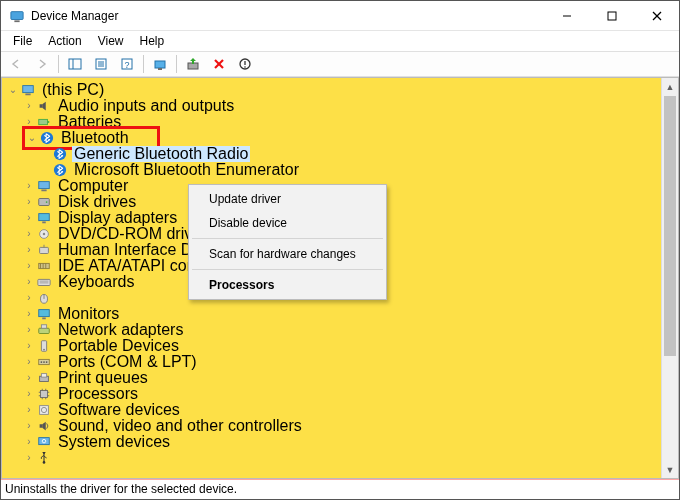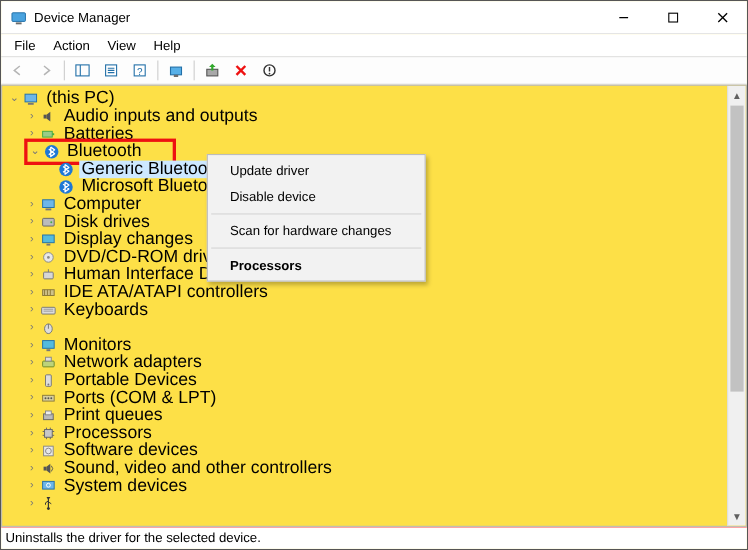--- a/index.html
+++ b/index.html
@@ -118,20 +118,21 @@
   }
   
   .ctx-menu {
     position: absolute;
     border: 1px solid #bcbcbc;
     background: #f2f2f2;
     box-shadow: 2px 3px 4px rgba(0,0,0,0.25);
     padding: 2px;
     font-size: 12px;
     z-index: 50;
+    margin-top: 44px;
   }
   .ctx-item {
     padding: 5px 28px 5px 18px;
     white-space: nowrap;
   }
   .ctx-sep {
     height: 1px; background: #d4d4d4; margin: 3px 1px;
   }
   .ctx-item.bold { font-weight: bold; }
   .ctx-item.hl-red-ctx {
@@ -364,21 +365,21 @@
         </div>
         <div class="node-row">
           <span class="indent"></span>
           <span class="twisty">›</span>
           <span class="node-icon">
             <svg width="14" height="14" viewBox="0 0 16 16">
               <rect x="2" y="3" width="12" height="8" fill="#5bd" stroke="#2370a8"></rect>
               <rect x="6" y="12" width="4" height="2" fill="#777"></rect>
             </svg>
           </span>
-          <span class="node-label">Display changes</span>
+          <span class="node-label">Display adapters</span>
         </div>
         <div class="node-row">
           <span class="indent"></span>
           <span class="twisty">›</span>
           <span class="node-icon">
             <svg width="14" height="14" viewBox="0 0 16 16">
               <circle cx="8" cy="8" r="5" fill="#e8e8e8" stroke="#888"></circle>
               <circle cx="8" cy="8" r="1.4" fill="#888"></circle>
             </svg>
           </span>

